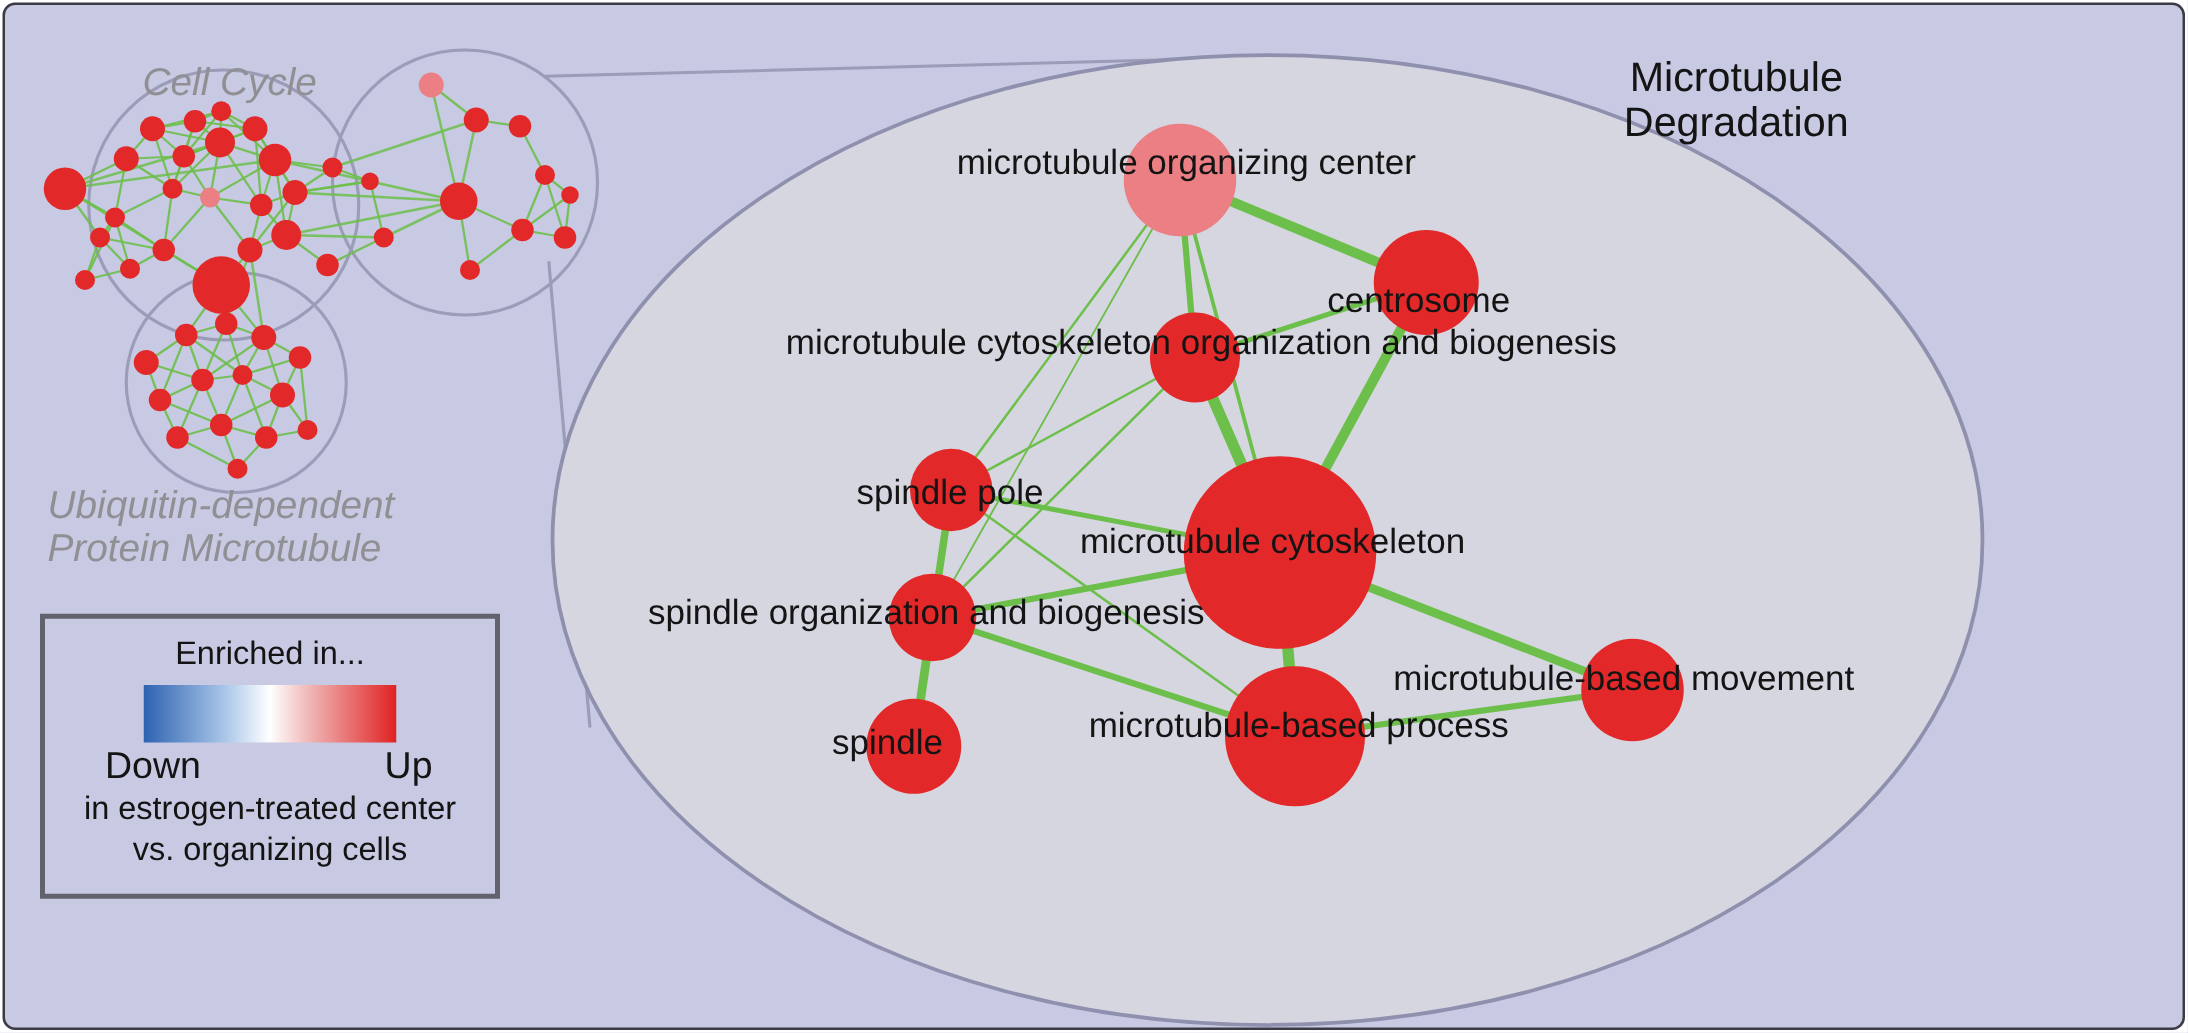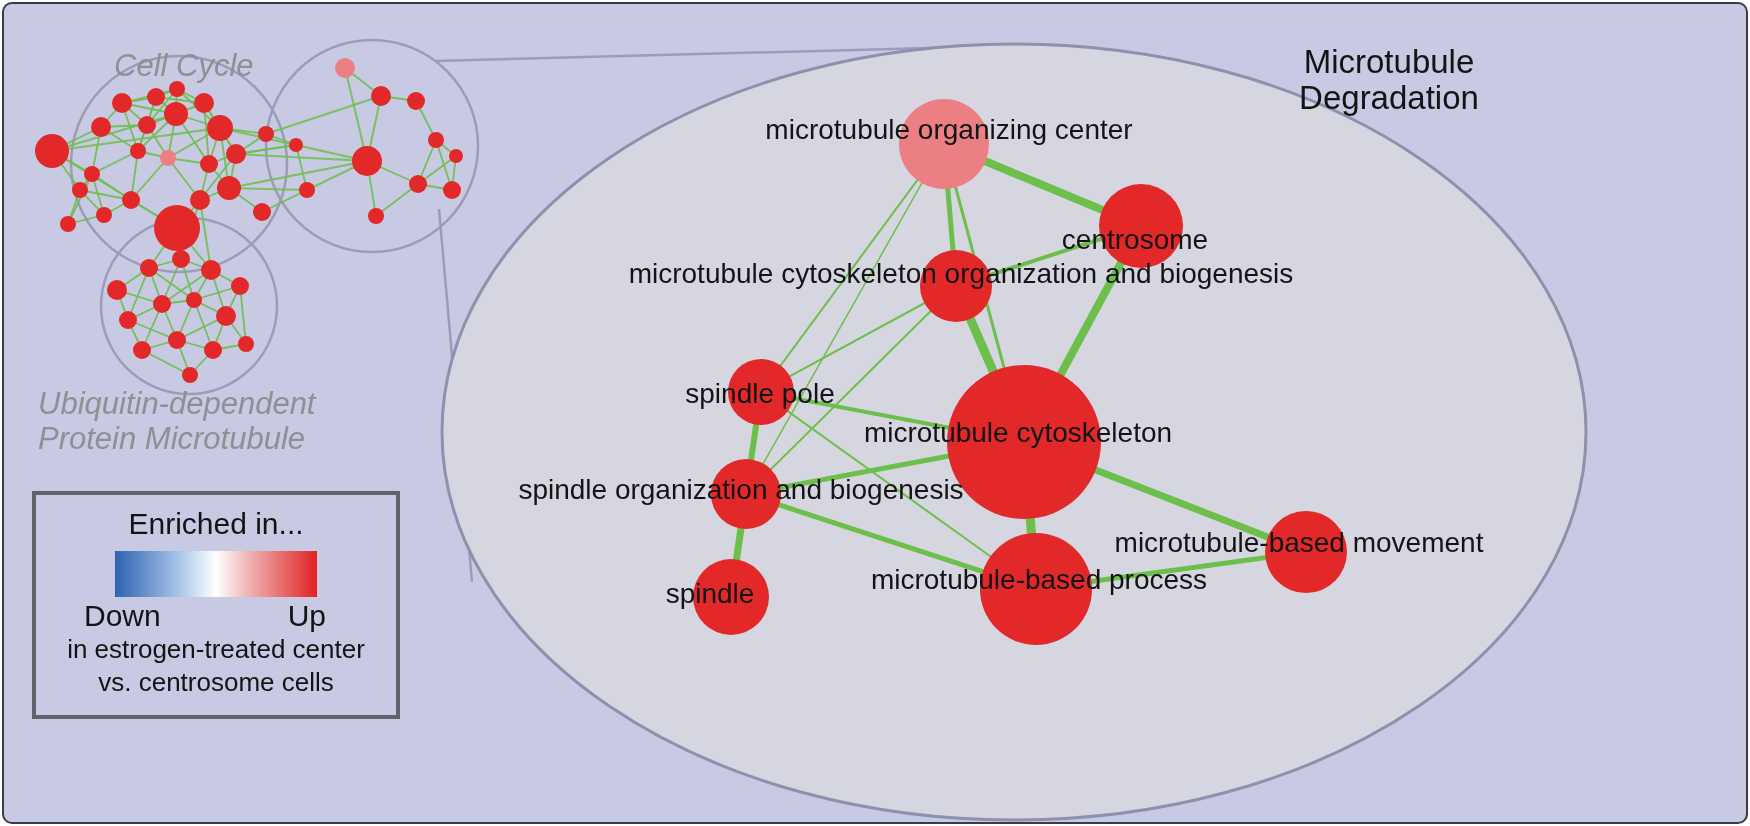--- a/index.html
+++ b/index.html
@@ -30,29 +30,29 @@
   }
 
   .legend {
     position: absolute;
     left: 28px; top: 487px;
     width: 368px; height: 228px;
     border: 4px solid #62626e;
     background: transparent;
     text-align: center;
   }
-  .legend-title { margin-top: 12px; font-size: 30px; color: #141414; }
+  .legend-title { margin-top: 12px; font-size: 26px; color: #141414; }
   .legend-gradient {
     width: 202px; height: 46px;
     margin: 10px auto 0 auto;
     background: linear-gradient(90deg, #2e62b1 0%, #a9c6e8 32%, #ffffff 50%, #f0b4b4 66%, #e02222 100%);
   }
   .legend-row {
     display: flex; justify-content: space-between;
-    padding: 2px 70px 0 48px;
+    padding: 2px 50px 0 48px;
     font-size: 30px; color: #141414;
   }
   .legend-sub { font-size: 26px; color: #141414; line-height: 1.25; }
   .legend-sub:first-of-type { margin-top: 4px; }
 </style>
 </head>
 <body>
 
 <div class="canvas" style="background: rgb(200, 201, 226);">
 
@@ -295,16 +295,16 @@
   </div>
 
   <div class="legend">
     <div class="legend-title">Enriched in...</div>
     <div class="legend-gradient" id="legend-gradient" style="background: linear-gradient(90deg, rgb(46, 98, 177) 0%, rgb(169, 198, 232) 32%, rgb(255, 255, 255) 50%, rgb(240, 180, 180) 66%, rgb(224, 34, 34) 100%);"></div>
     <div class="legend-row">
       <span>Down</span>
       <span>Up</span>
     </div>
     <div class="legend-sub">in estrogen-treated center</div>
-    <div class="legend-sub">vs. centrosome cells</div>
+    <div class="legend-sub">vs. organizing cells</div>
   </div>
 
 </div>
 
 </body></html>

